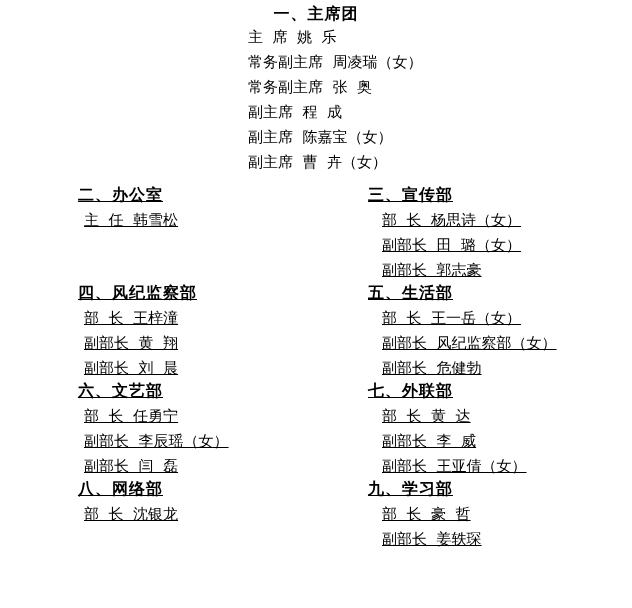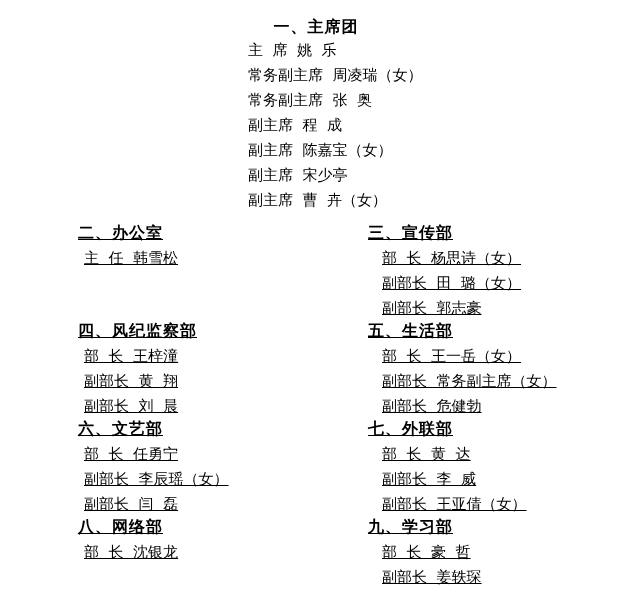--- a/index.html
+++ b/index.html
@@ -16,21 +16,21 @@
     overflow: hidden;
   }
   .page {
     position: relative;
     width: 632px;
     height: 608px;
     box-sizing: border-box;
   }
   
   .presidium {
-    padding-top: 17px;
+    padding-top: 4px;
   }
   .sec-title {
     font-weight: bold;
     font-size: 16px;
     letter-spacing: 1px;
   }
   .presidium .sec-title {
     text-align: center;
   }
   .entry {
@@ -79,21 +79,20 @@
 
 <div class="page">
 
   <div class="presidium">
     <div class="sec-title">一、主席团</div>
     <div class="entry">主  席  姚  乐</div>
     <div class="entry">常务副主席  周凌瑞（女）</div>
     <div class="entry">常务副主席  张  奥</div>
     <div class="entry">副主席  程  成</div>
     <div class="entry">副主席  陈嘉宝（女）</div>
-    <div class="entry">副主席  宋少亭</div>
     <div class="entry">副主席  曹  卉（女）</div>
   </div>
 
   <div class="cols">
 
     <div class="col col-left">
 
       <div class="block">
         <div class="sec-title">二、办公室</div>
         <div class="entry">主  任  韩雪松</div>
@@ -128,21 +127,21 @@
       <div class="block">
         <div class="sec-title">三、宣传部</div>
         <div class="entry">部  长  杨思诗（女）</div>
         <div class="entry">副部长  田  璐（女）</div>
         <div class="entry">副部长  郭志豪</div>
       </div>
 
       <div class="block">
         <div class="sec-title">五、生活部</div>
         <div class="entry">部  长  王一岳（女）</div>
-        <div class="entry">副部长  常务副主席（女）</div>
+        <div class="entry">副部长  风纪监察部（女）</div>
         <div class="entry">副部长  危健勃</div>
       </div>
 
       <div class="block">
         <div class="sec-title">七、外联部</div>
         <div class="entry">部  长  黄  达</div>
         <div class="entry">副部长  李  威</div>
         <div class="entry">副部长  王亚倩（女）</div>
       </div>
 

